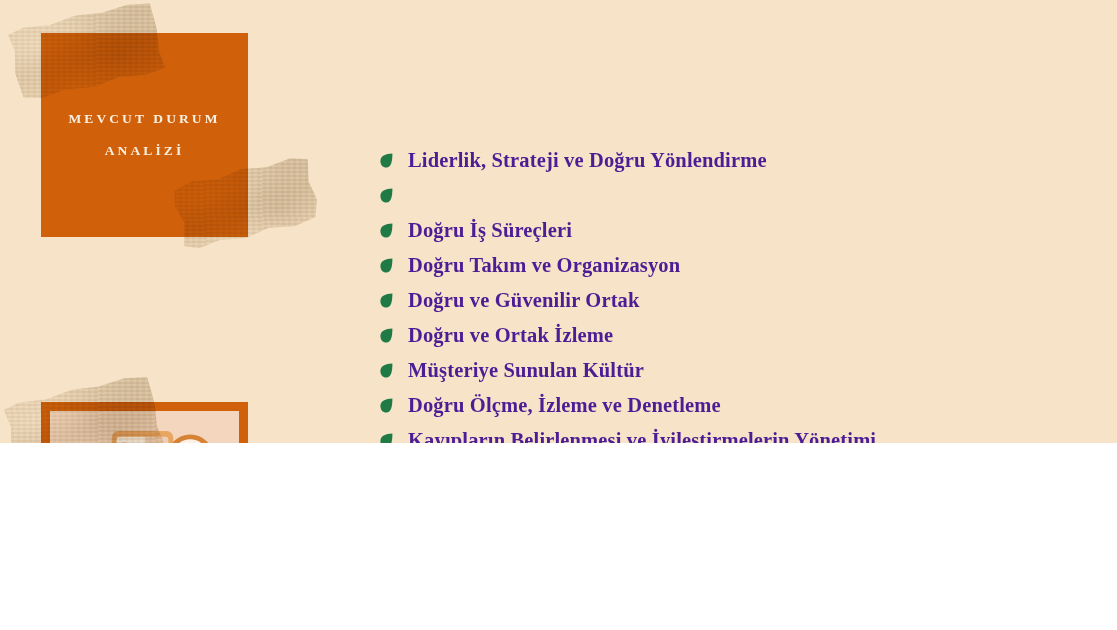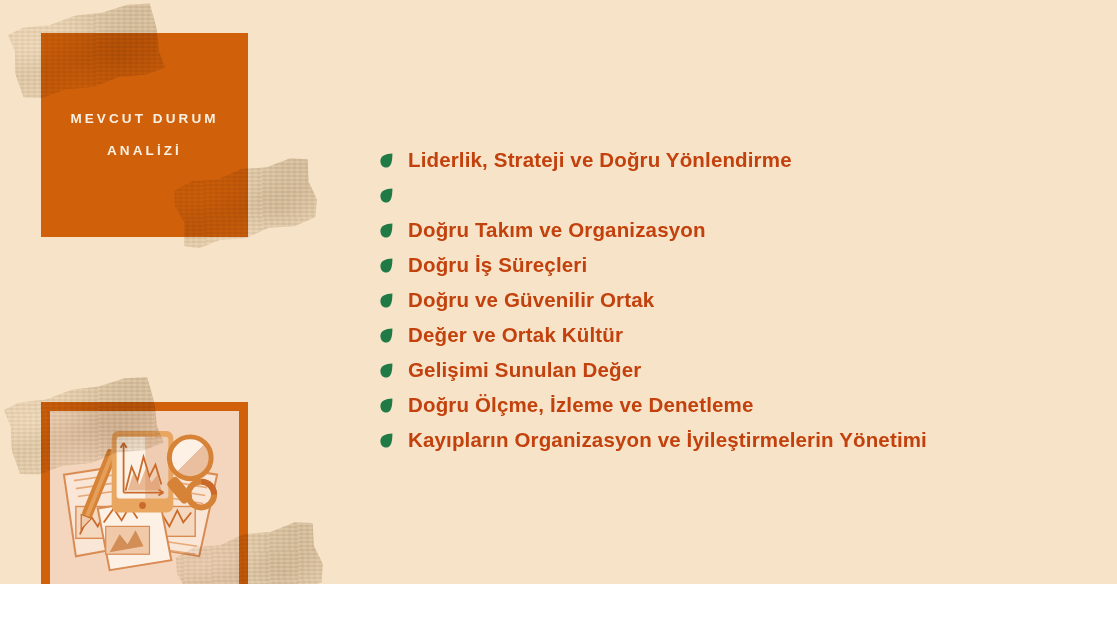--- a/index.html
+++ b/index.html
@@ -3,24 +3,24 @@
 <meta charset="utf-8">
 <style>
   html, body {
     margin: 0;
     padding: 0;
     background: #ffffff;
   }
   #slide {
     position: relative;
     width: 1117px;
-    height: 584px;
+    height: 443px;
     background: #f7e3c8;
     overflow: hidden;
-    font-family: Liberation Sans, sans-serif;
+    font-family: Liberation Serif, serif;
   }
 
   
   .tape {
     position: absolute;
     background:
       radial-gradient(ellipse at 18% 28%, rgba(255,255,255,0.55) 0%, rgba(255,255,255,0) 42%),
       radial-gradient(ellipse at 72% 66%, rgba(168,150,128,0.30) 0%, rgba(168,150,128,0) 46%),
       radial-gradient(ellipse at 44% 84%, rgba(255,255,255,0.40) 0%, rgba(255,255,255,0) 38%),
       radial-gradient(ellipse at 88% 14%, rgba(150,134,112,0.22) 0%, rgba(150,134,112,0) 40%),
@@ -134,21 +134,21 @@
     height: 35px;
   }
   .leaf-icon {
     flex: 0 0 auto;
     width: 13px;
     height: 15px;
     margin-right: 15px;
     display: block;
   }
   .bullet-label {
-    color: #c2410c;
+    color: #4c1d95;
     font-size: 20.5px;
     font-weight: 600;
     letter-spacing: 0.15px;
     white-space: nowrap;
     line-height: 1;
   }
 </style>
 </head>
 <body>
 
@@ -261,60 +261,60 @@
     <div class="bullet-row">
       <svg class="leaf-icon" viewBox="0 0 13 15">
           <path d="M12.4 0.6 C12.4 7.5 11.5 14.6 6.3 14.6 C2.6 14.6 0.4 11.6 0.4 8.0 C0.4 3.4 5.3 0.6 12.4 0.6 Z" fill="#1f7a45"></path>
         </svg>
     </div>
 
     <div class="bullet-row">
       <svg class="leaf-icon" viewBox="0 0 13 15">
           <path d="M12.4 0.6 C12.4 7.5 11.5 14.6 6.3 14.6 C2.6 14.6 0.4 11.6 0.4 8.0 C0.4 3.4 5.3 0.6 12.4 0.6 Z" fill="#1f7a45"></path>
         </svg>
+      <span class="bullet-label">Doğru İş Süreçleri</span>
+    </div>
+
+    <div class="bullet-row">
+      <svg class="leaf-icon" viewBox="0 0 13 15">
+          <path d="M12.4 0.6 C12.4 7.5 11.5 14.6 6.3 14.6 C2.6 14.6 0.4 11.6 0.4 8.0 C0.4 3.4 5.3 0.6 12.4 0.6 Z" fill="#1f7a45"></path>
+        </svg>
       <span class="bullet-label">Doğru Takım ve Organizasyon</span>
     </div>
 
     <div class="bullet-row">
       <svg class="leaf-icon" viewBox="0 0 13 15">
           <path d="M12.4 0.6 C12.4 7.5 11.5 14.6 6.3 14.6 C2.6 14.6 0.4 11.6 0.4 8.0 C0.4 3.4 5.3 0.6 12.4 0.6 Z" fill="#1f7a45"></path>
         </svg>
-      <span class="bullet-label">Doğru İş Süreçleri</span>
-    </div>
-
-    <div class="bullet-row">
-      <svg class="leaf-icon" viewBox="0 0 13 15">
-          <path d="M12.4 0.6 C12.4 7.5 11.5 14.6 6.3 14.6 C2.6 14.6 0.4 11.6 0.4 8.0 C0.4 3.4 5.3 0.6 12.4 0.6 Z" fill="#1f7a45"></path>
-        </svg>
       <span class="bullet-label">Doğru ve Güvenilir Ortak</span>
     </div>
 
     <div class="bullet-row">
       <svg class="leaf-icon" viewBox="0 0 13 15">
           <path d="M12.4 0.6 C12.4 7.5 11.5 14.6 6.3 14.6 C2.6 14.6 0.4 11.6 0.4 8.0 C0.4 3.4 5.3 0.6 12.4 0.6 Z" fill="#1f7a45"></path>
         </svg>
-      <span class="bullet-label">Değer ve Ortak Kültür</span>
-    </div>
-
-    <div class="bullet-row">
-      <svg class="leaf-icon" viewBox="0 0 13 15">
-          <path d="M12.4 0.6 C12.4 7.5 11.5 14.6 6.3 14.6 C2.6 14.6 0.4 11.6 0.4 8.0 C0.4 3.4 5.3 0.6 12.4 0.6 Z" fill="#1f7a45"></path>
-        </svg>
-      <span class="bullet-label">Gelişimi Sunulan Değer</span>
+      <span class="bullet-label">Doğru ve Ortak İzleme</span>
+    </div>
+
+    <div class="bullet-row">
+      <svg class="leaf-icon" viewBox="0 0 13 15">
+          <path d="M12.4 0.6 C12.4 7.5 11.5 14.6 6.3 14.6 C2.6 14.6 0.4 11.6 0.4 8.0 C0.4 3.4 5.3 0.6 12.4 0.6 Z" fill="#1f7a45"></path>
+        </svg>
+      <span class="bullet-label">Müşteriye Sunulan Kültür</span>
     </div>
 
     <div class="bullet-row">
       <svg class="leaf-icon" viewBox="0 0 13 15">
           <path d="M12.4 0.6 C12.4 7.5 11.5 14.6 6.3 14.6 C2.6 14.6 0.4 11.6 0.4 8.0 C0.4 3.4 5.3 0.6 12.4 0.6 Z" fill="#1f7a45"></path>
         </svg>
       <span class="bullet-label">Doğru Ölçme, İzleme ve Denetleme</span>
     </div>
 
 
     <div class="bullet-row">
       <svg class="leaf-icon" viewBox="0 0 13 15">
           <path d="M12.4 0.6 C12.4 7.5 11.5 14.6 6.3 14.6 C2.6 14.6 0.4 11.6 0.4 8.0 C0.4 3.4 5.3 0.6 12.4 0.6 Z" fill="#1f7a45"></path>
         </svg>
-      <span class="bullet-label">Kayıpların Organizasyon ve İyileştirmelerin Yönetimi</span>
+      <span class="bullet-label">Kayıpların Belirlenmesi ve İyileştirmelerin Yönetimi</span>
     </div>
 
   </div>
 </div>
 
 </body></html>

